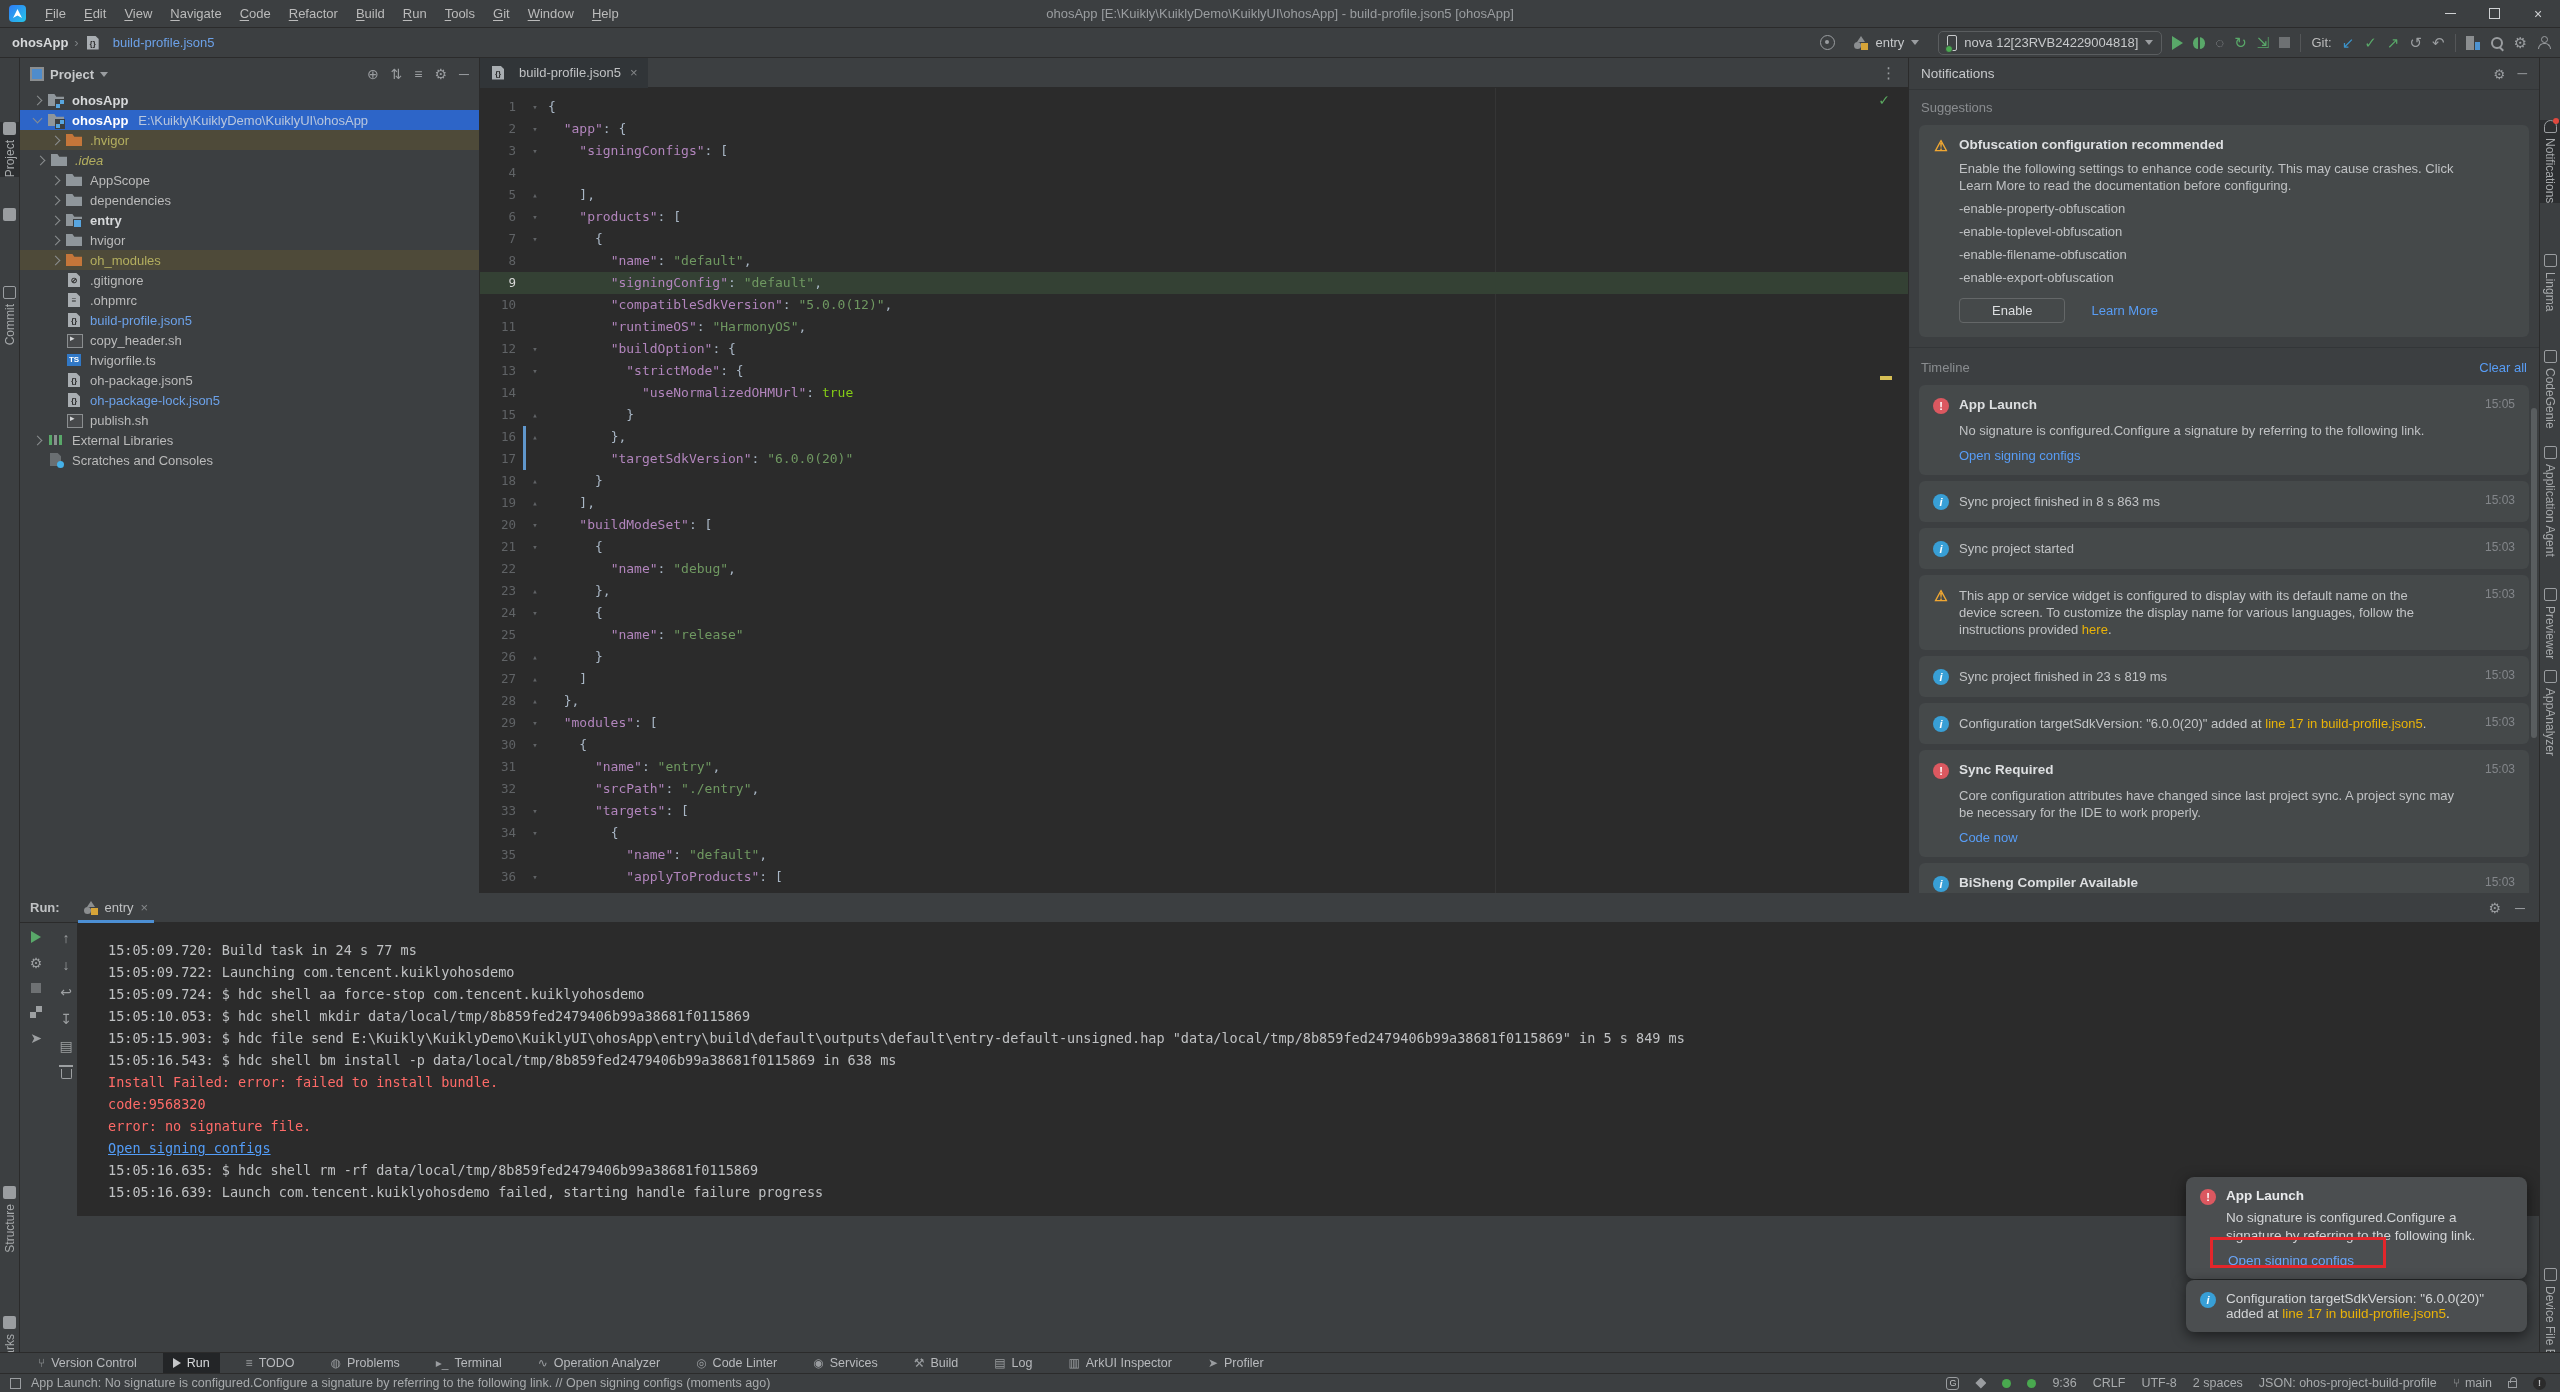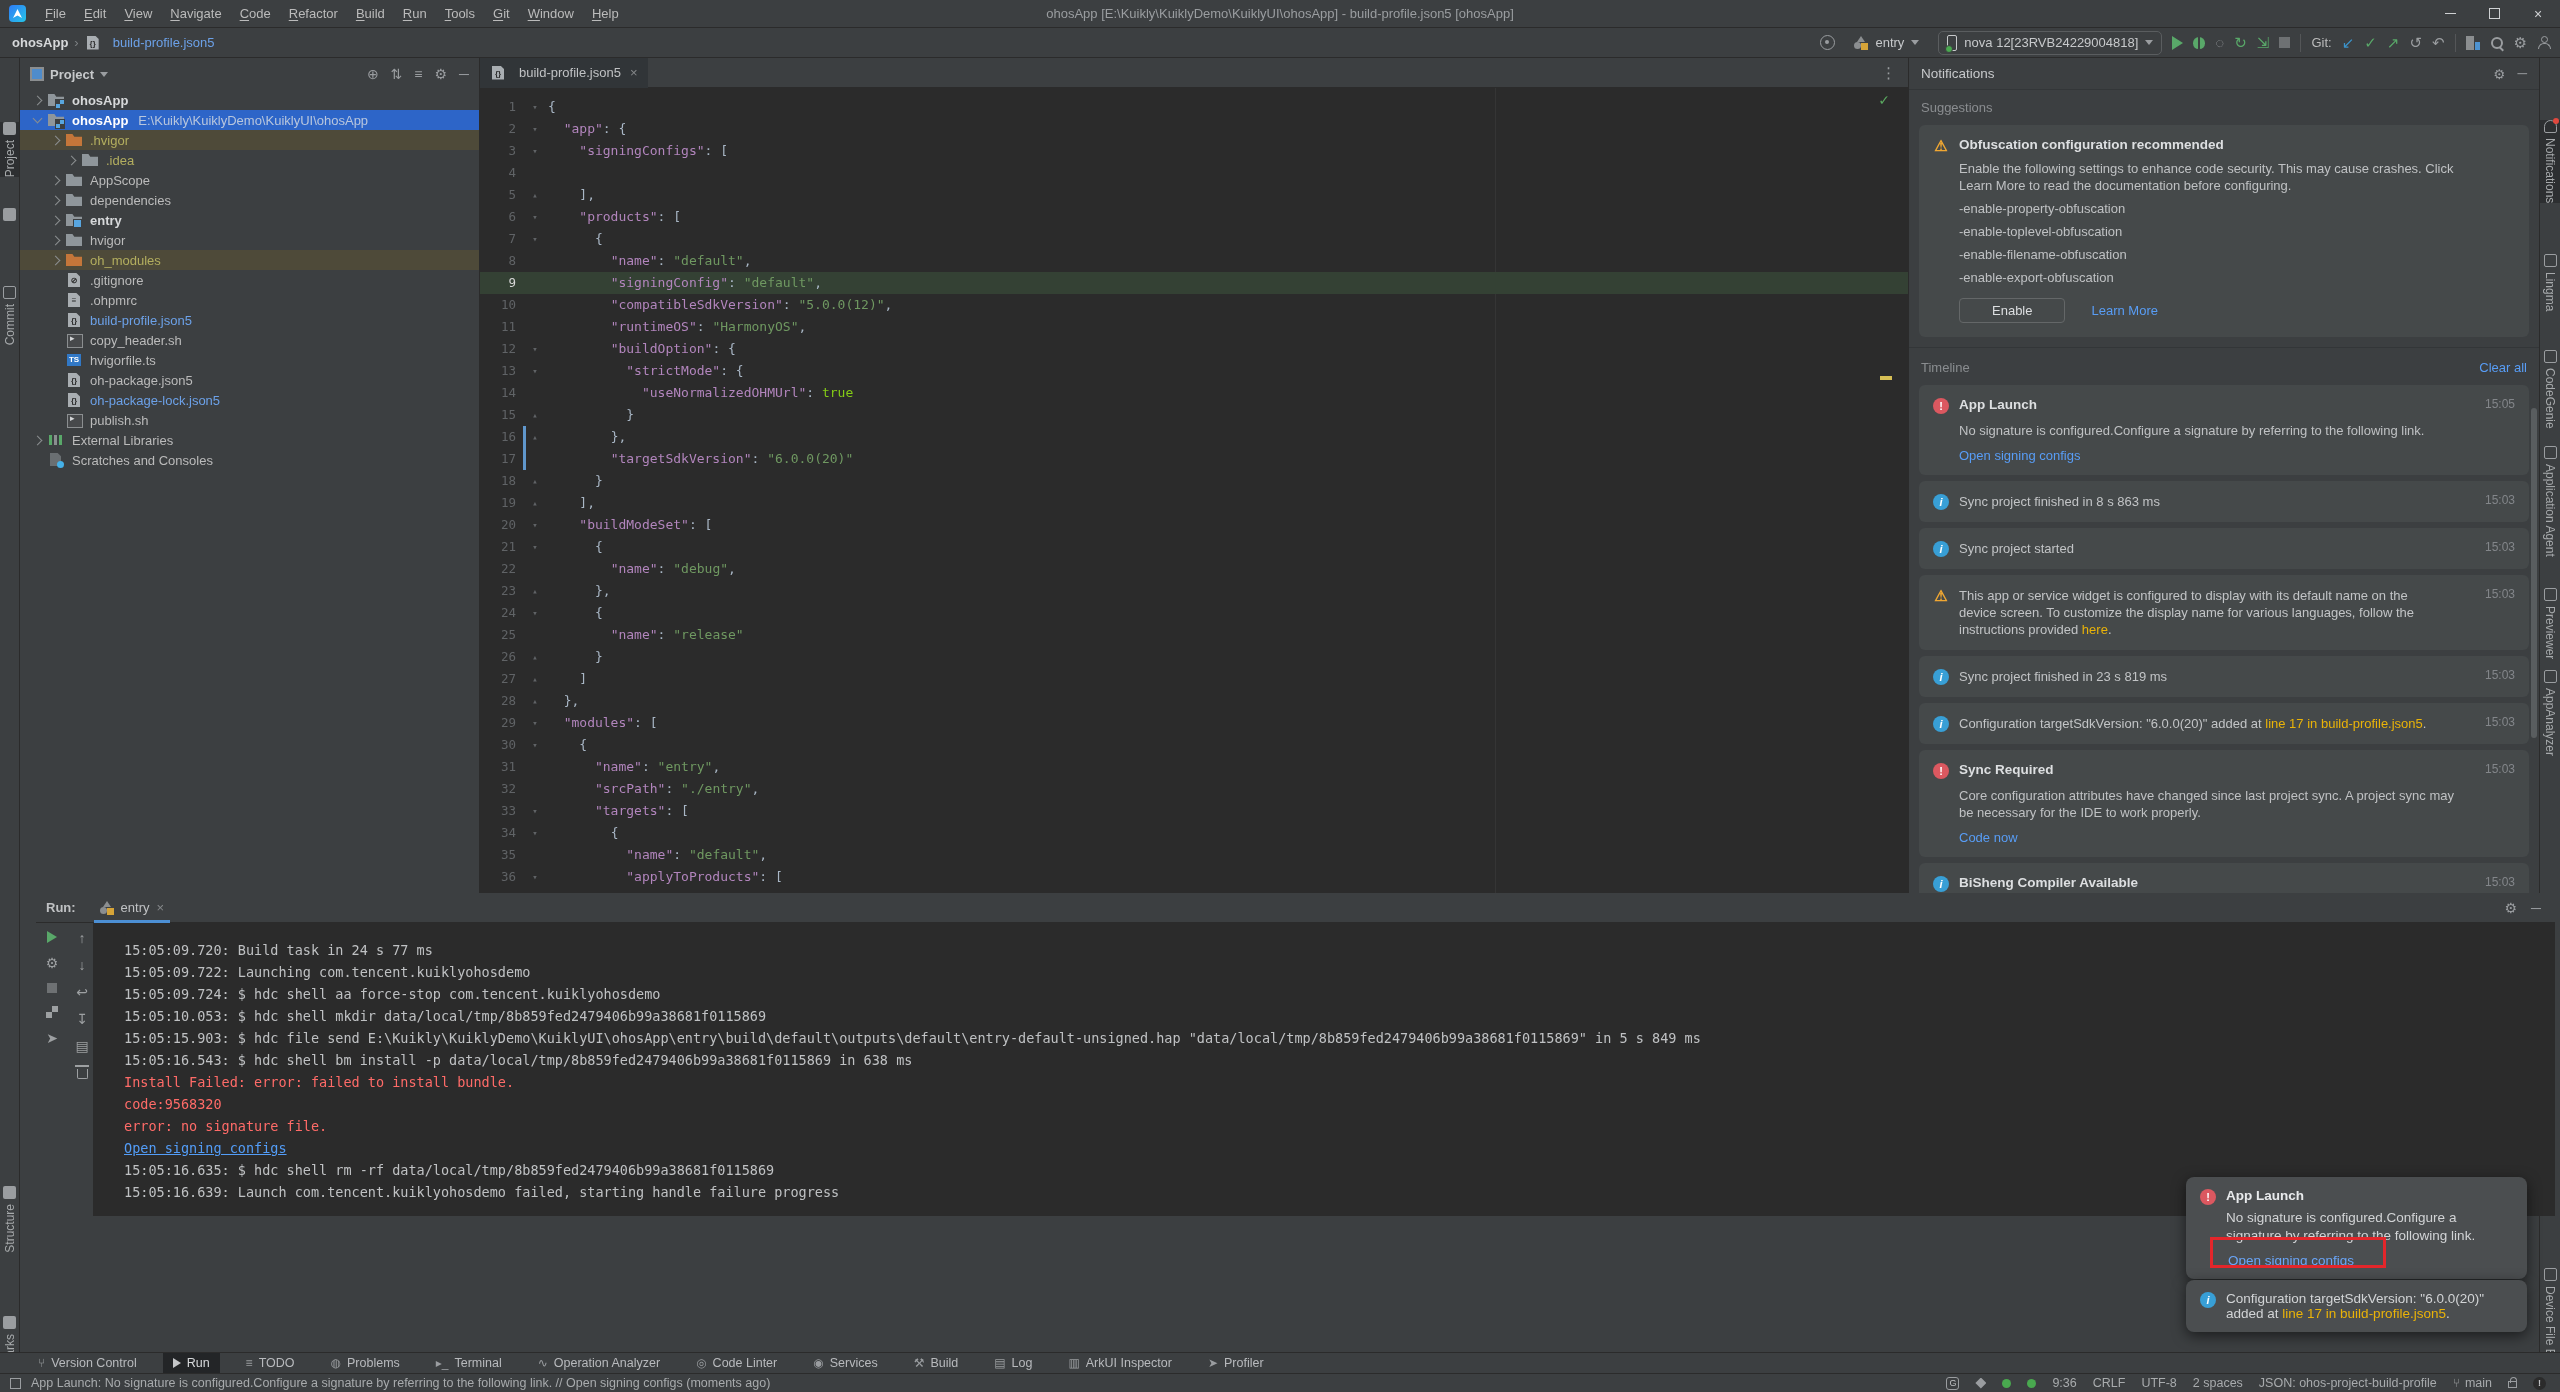--- a/index.html
+++ b/index.html
@@ -141,21 +141,21 @@
   .nicon.error{background:#DB5860}
   .nicon.info{background:#389FD6;font-style:italic}
   .nicon.warning{background:transparent;color:#F0A732;font-size:15px;border-radius:0;line-height:15px}
   .sg-body{margin:6px 0 0 26px;line-height:17px;color:#bfc1c3;max-width:500px}
   .sg-btnrow{display:flex;align-items:center;gap:26px;margin:12px 0 2px 26px}
   .sg-btn{border:1px solid #646768;border-radius:4px;padding:4px 32px;color:#dddfe1;font-size:13px}
   .sg-link{color:#589df6;font-size:13px}
   .nf-scroll{position:absolute;right:2px;top:350px;width:6px;height:330px;border-radius:3px;background:#595d5f}
 
   
-  .runpanel{position:absolute;left:36px;top:893px;width:2519px;height:323px;background:#2b2b2b}
+  .runpanel{position:absolute;left:20px;top:893px;width:2519px;height:323px;background:#2b2b2b}
   .run-header{height:30px;background:#3c3f41;border-bottom:1px solid #2b2b2b;display:flex;align-items:center;font-size:13px;color:#c0c2c4}
   .run-label{padding:0 14px 0 10px;font-weight:bold}
   .run-tab{position:relative;height:30px;display:flex;align-items:center;gap:7px;padding:0 10px}
   .run-tab::after{content:"";position:absolute;left:4px;right:4px;bottom:0;height:3px;background:#4c8fd4}
   .run-tab .x{color:#85888a}
   .run-hicons{margin-left:auto;display:flex;gap:14px;color:#9a9da0;padding-right:14px;font-size:14px}
   .run-strip{position:absolute;left:0;top:30px;bottom:0;width:58px;background:#3c3f41;border-right:1px solid #2b2b2b;display:flex;padding:8px 0 0 6px;gap:10px}
   .rs-col{display:flex;flex-direction:column;gap:13px;align-items:center;width:20px}
   .rs-ic{color:#9DA0A2;font-size:14px;line-height:1}
   .rs-play{width:0;height:0;border-top:6px solid transparent;border-bottom:6px solid transparent;border-left:10px solid #59A869}
@@ -315,21 +315,21 @@
           <span class="chev d"></span>
           <span class="tico proj"></span>
           <span class="lbl">ohosApp</span>
           <span class="path">E:\Kuikly\KuiklyDemo\KuiklyUI\ohosApp</span>
         </div>
         <div class="trow excrow olive" style="padding-left: 32px;">
           <span class="chev r"></span>
           <span class="tico folder-orange"></span>
           <span class="lbl">.hvigor</span>
         </div>
-        <div class="trow olive" style="padding-left: 48px;">
+        <div class="trow olive" style="padding-left: 17px; font-style: italic;">
           <span class="chev r"></span>
           <span class="tico folder"></span>
           <span class="lbl">.idea</span>
         </div>
         <div class="trow " style="padding-left: 32px;">
           <span class="chev r"></span>
           <span class="tico folder"></span>
           <span class="lbl">AppScope</span>
         </div>
         <div class="trow " style="padding-left: 32px;">

